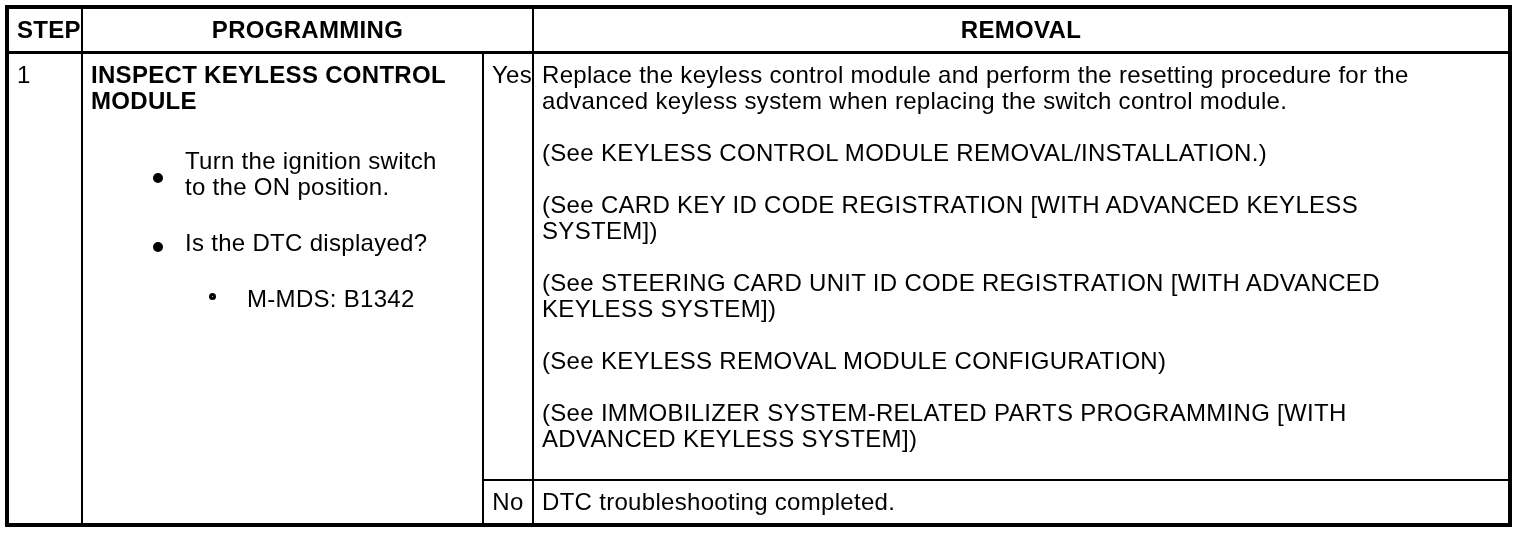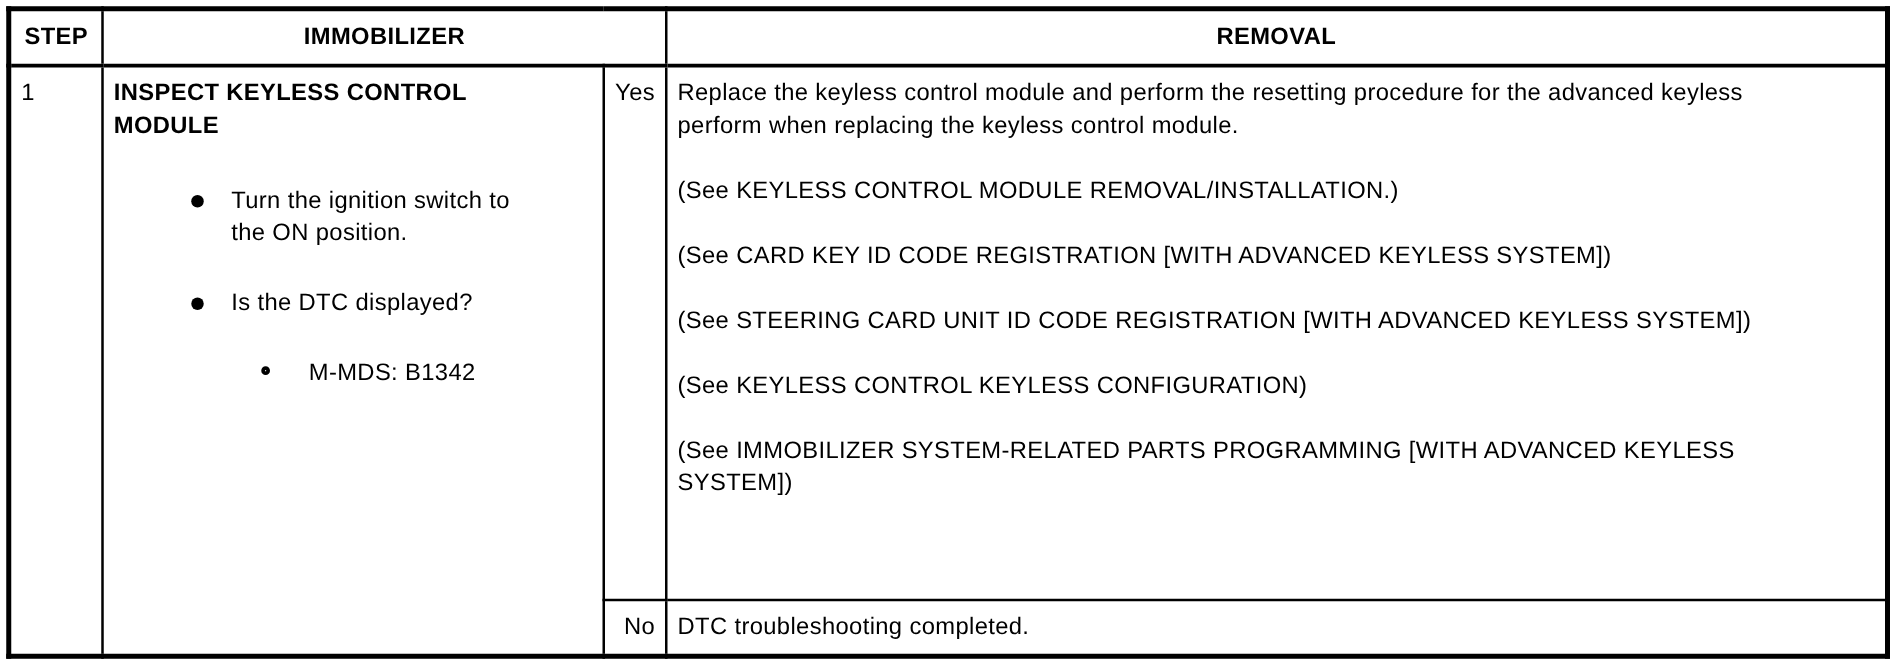--- a/index.html
+++ b/index.html
@@ -22,60 +22,60 @@
     top: 5px;
     width: 1503px;
     height: 522px;
     border-collapse: collapse;
     table-layout: fixed;
     background: #ffffff;
   }
   table.ts th, table.ts td {
     border: 2px solid #000000;
     vertical-align: top;
-    font-size: 19px;
+    font-size: 24px;
     line-height: 26px;
     letter-spacing: 0.3px;
     padding: 8px;
     overflow: hidden;
   }
   table.ts { border: 4px solid #000000; }
   th {
     font-weight: bold;
     text-align: center;
     font-size: 20px;
     height: 40px;
     padding: 6px 4px;
     border-bottom-width: 3px !important;
   }
   th.step-h { text-align: center; }
   .step-cell { padding: 8px 6px; font-size: 19px; }
   .insp-cell { padding: 8px 6px 8px 7px; }
   .insp-title { font-weight: bold; max-width: 370px; }
   .bullets { margin-top: 34px; }
-  .bullet-row { display: flex; padding-left: 62px; margin-bottom: 30px; }
+  .bullet-row { display: flex; padding-left: 62px; margin-bottom: 30px; align-items: center; }
   .dot-icon {
     flex: none;
     width: 10px; height: 10px;
     border-radius: 50%;
     background: #000000;
     margin: 8px 22px 0 0;
   }
   .bullet-text { max-width: 252px; }
   .sub-bullet-row { display: flex; padding-left: 118px; margin-bottom: 0; gap: 12px; }
   .ring-icon {
     flex: none;
     width: 7px; height: 7px;
     border-radius: 50%;
     border: 3px solid #000000;
     background: #ffffff;
     margin: 7px 19px 0 0;
   }
   .yn-cell {
-    text-align: right;
+    text-align: center;
     padding: 8px 3px 8px 5px;
   }
   .action-cell { padding: 8px 10px; }
   .action-cell p { margin: 0 0 26px 0; max-width: 905px; }
   .action-cell p:last-child { margin-bottom: 16px; }
   .no-row td { height: 43px; }
 </style>
 </head>
 <body>
 
@@ -83,21 +83,21 @@
   <table class="ts">
     <colgroup>
       <col style="width:75px">
       <col style="width:401px">
       <col style="width:50px">
       <col style="width:977px">
     </colgroup>
     <tbody>
         <tr>
       <th class="step-h">STEP</th>
-      <th colspan="2">IMMOBILIZER</th>
+      <th colspan="2">PROGRAMMING</th>
       <th>REMOVAL</th>
     </tr>
     <tr>
       <td class="step-cell" rowspan="2">1</td>
       <td class="insp-cell" rowspan="2">
         <div class="insp-title">INSPECT KEYLESS CONTROL MODULE</div>
         <div class="bullets">
           <div class="bullet-row">
             <span class="dot-icon"></span>
             <span class="bullet-text">Turn the ignition switch to the ON position.</span>
@@ -107,25 +107,25 @@
             <span class="bullet-text">Is the DTC displayed?</span>
           </div>
           <div class="sub-bullet-row">
             <span class="ring-icon"></span>
             <span class="bullet-text">M-MDS: B1342</span>
           </div>
         </div>
       </td>
       <td class="yn-cell">Yes</td>
       <td class="action-cell">
-        <p>Replace the keyless control module and perform the resetting procedure for the advanced keyless perform when replacing the keyless control module.</p>
+        <p>Replace the keyless control module and perform the resetting procedure for the advanced keyless system when replacing the switch control module.</p>
         <p>(See KEYLESS CONTROL MODULE REMOVAL/INSTALLATION.)</p>
         <p>(See CARD KEY ID CODE REGISTRATION [WITH ADVANCED KEYLESS SYSTEM])</p>
         <p>(See STEERING CARD UNIT ID CODE REGISTRATION [WITH ADVANCED KEYLESS SYSTEM])</p>
-        <p>(See KEYLESS CONTROL KEYLESS CONFIGURATION)</p>
+        <p>(See KEYLESS REMOVAL MODULE CONFIGURATION)</p>
         <p>(See IMMOBILIZER SYSTEM-RELATED PARTS PROGRAMMING [WITH ADVANCED KEYLESS SYSTEM])</p>
       </td>
     </tr>
     <tr class="no-row">
       <td class="yn-cell">No</td>
       <td class="action-cell">DTC troubleshooting completed.</td>
     </tr>
   </tbody>
     </table>
 </div>

